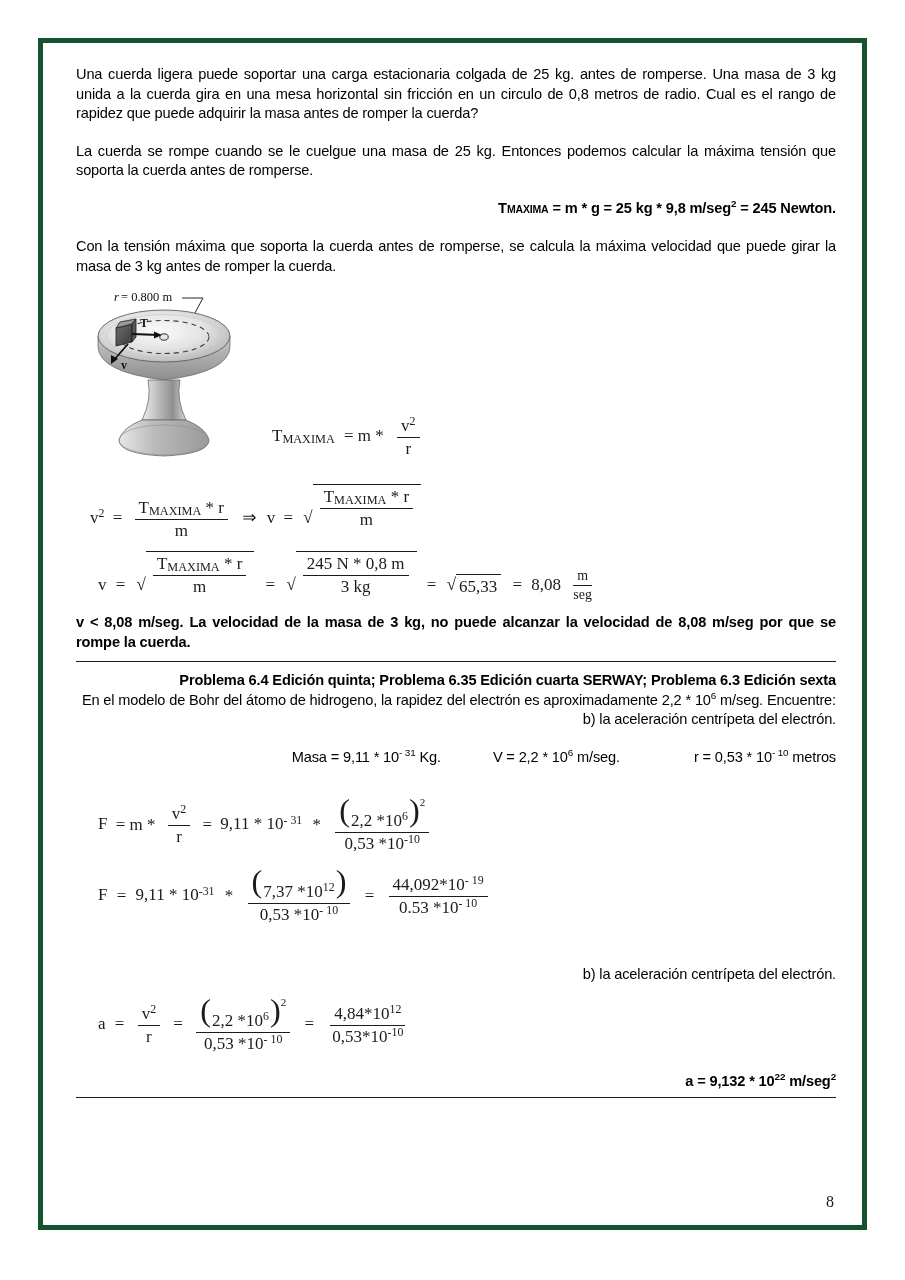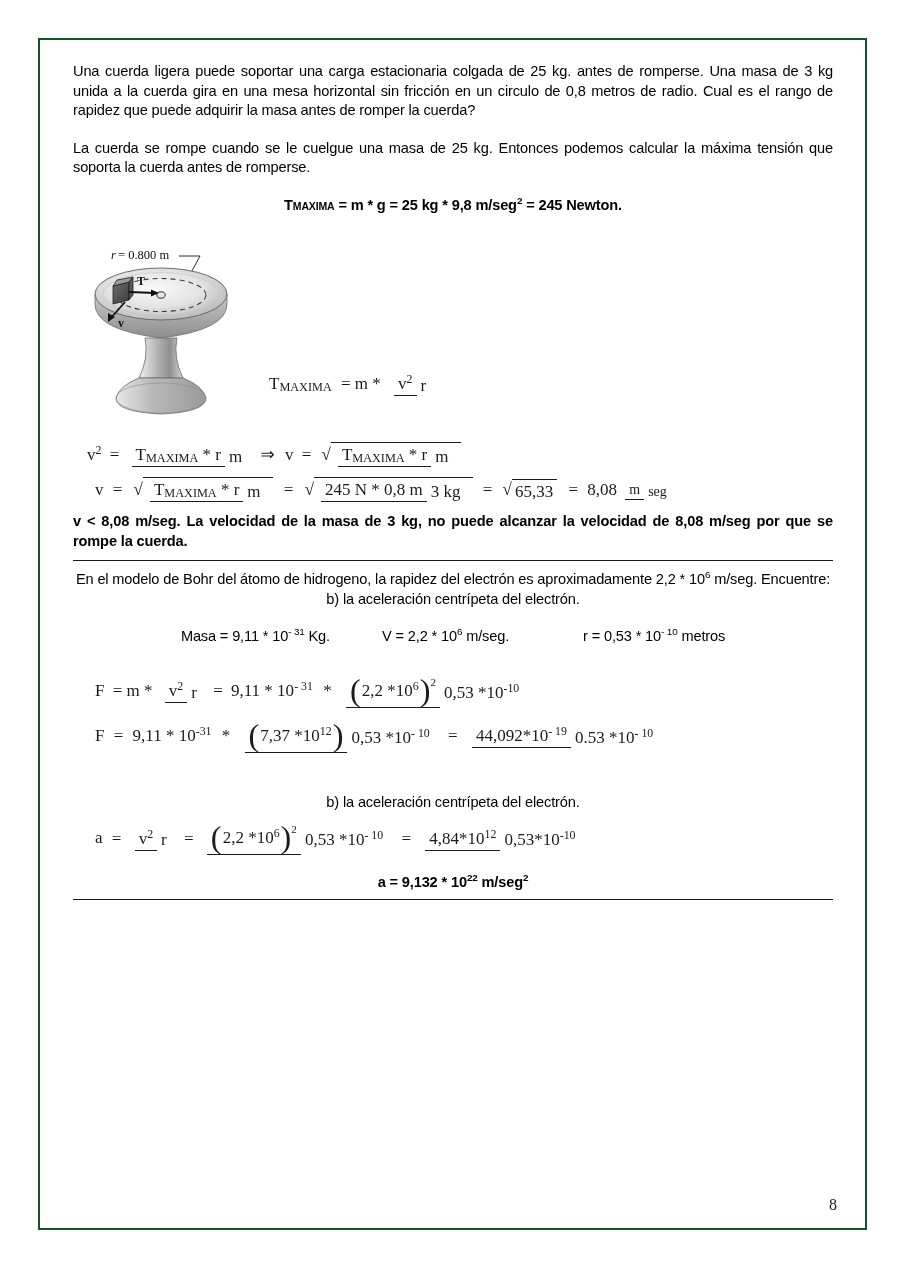--- a/index.html
+++ b/index.html
@@ -15,41 +15,41 @@
     position: relative;
     overflow: hidden;
   }
 
   #page-frame {
     position: absolute;
     left: 38px;
     top: 38px;
     width: 829px;
     height: 1192px;
-    border: 2px solid #14532d;
+    border: 5px solid #14532d;
     box-sizing: border-box;
     background: #fff;
   }
 
   #content {
     position: absolute;
     left: 33px;
     top: 22px;
     width: 760px;
   }
 
   
   p.body-text {
     margin: 0 0 0 0;
     font-size: 14.6px;
     line-height: 19.5px;
     text-align: justify;
     letter-spacing: -0.15px;
   }
-  p.body-text.nojust { text-align: center; }
+  p.body-text.nojust { text-align: right; }
 
   .gap-sm { height: 12px; }
   .gap-md { height: 18px; }
 
   .bold { font-weight: bold; }
 
   sup.sup { font-size: 0.68em; vertical-align: super; line-height: 0; }
   .smallcapsub { font-size: 0.72em; vertical-align: baseline; }
 
   hr.sep {
@@ -74,21 +74,21 @@
     position: relative;
     top: 2px;
   }
   .math .vsup {
     font-size: 0.7em;
     position: relative;
     top: -6px;
   }
   .frac {
     display: inline-flex;
-    flex-direction: row;
+    flex-direction: column;
     align-items: center;
     vertical-align: middle;
     margin: 0 4px;
   }
   .frac .num {
     padding: 0 4px 1px 4px;
     border-bottom: 1.2px solid #1b1b1b;
     white-space: nowrap;
   }
   .frac .den {
@@ -116,20 +116,21 @@
     display: inline-flex;
     align-items: flex-start;
   }
   .paren-pow .big-paren {
     font-size: 1.9em;
     line-height: 0.82em;
     font-family: "Liberation Serif", serif;
   }
   .paren-pow .inner {
     padding: 4px 1px 0 1px;
+    margin-top: 10px;
   }
   .paren-pow .outer-exp {
     font-size: 0.65em;
     position: relative;
     top: -1px;
   }
 
   .mathline {
     margin: 0;
     padding: 0;
@@ -179,20 +180,21 @@
     <div class="gap-md"></div>
 
     <p class="body-text">La cuerda se rompe cuando se le cuelgue una masa de 25 kg. Entonces podemos calcular la máxima tensión que soporta la cuerda antes de romperse.</p>
 
     <div class="gap-md"></div>
 
     <p class="body-text bold nojust"><span>T</span><span class="smallcapsub">MAXIMA</span><span> = m * g = 25 kg * 9,8 m/seg</span><sup class="sup">2</sup><span> = 245 Newton.</span></p>
 
     <div class="gap-md"></div>
 
+    <p class="body-text">Con la tensión máxima que soporta la cuerda antes de romperse, se calcula la máxima velocidad que puede girar la masa de 3 kg antes de romper la cuerda.</p>
 
     <div class="gap-sm"></div>
 
     <div id="figure-wrap">
       <svg id="table-figure" viewBox="0 0 220 182">
         <defs>
           <radialGradient id="topg" cx="45%" cy="40%" r="65%">
             <stop offset="0%" stop-color="#fbfbfb"></stop>
             <stop offset="55%" stop-color="#e3e3e3"></stop>
             <stop offset="100%" stop-color="#b4b4b4"></stop>
@@ -328,20 +330,21 @@
         <span class="den" style="font-size:0.82em">seg</span>
       </span>
     </div>
 
     <div style="height:10px"></div>
 
     <p class="body-text bold">v &lt; 8,08 m/seg.  La velocidad de la masa de 3 kg, no puede alcanzar la velocidad de 8,08 m/seg por que se rompe la cuerda.</p>
 
     <hr class="sep">
 
+    <p class="body-text bold nojust">Problema 6.4 Edición quinta; Problema 6.35 Edición cuarta  SERWAY; Problema 6.3 Edición sexta</p>
 
     <p class="body-text nojust"><span>En el modelo de Bohr del átomo de hidrogeno, la rapidez del electrón es aproximadamente 2,2 * 10</span><sup class="sup">6</sup><span> m/seg. Encuentre:</span></p>
 
 
     <p class="body-text nojust">b) la aceleración centrípeta del electrón.</p>
 
     <div class="gap-md"></div>
 
     <p class="body-text nojust"><span>Masa = 9,11 * 10</span><sup class="sup">- 31</sup><span> Kg.</span><span style="display:inline-block;width:52px"></span><span>V = 2,2 * 10</span><sup class="sup">6</sup><span> m/seg.</span><span style="display:inline-block;width:74px"></span><span>r = 0,53 * 10</span><sup class="sup">- 10</sup><span> metros</span></p>
 

